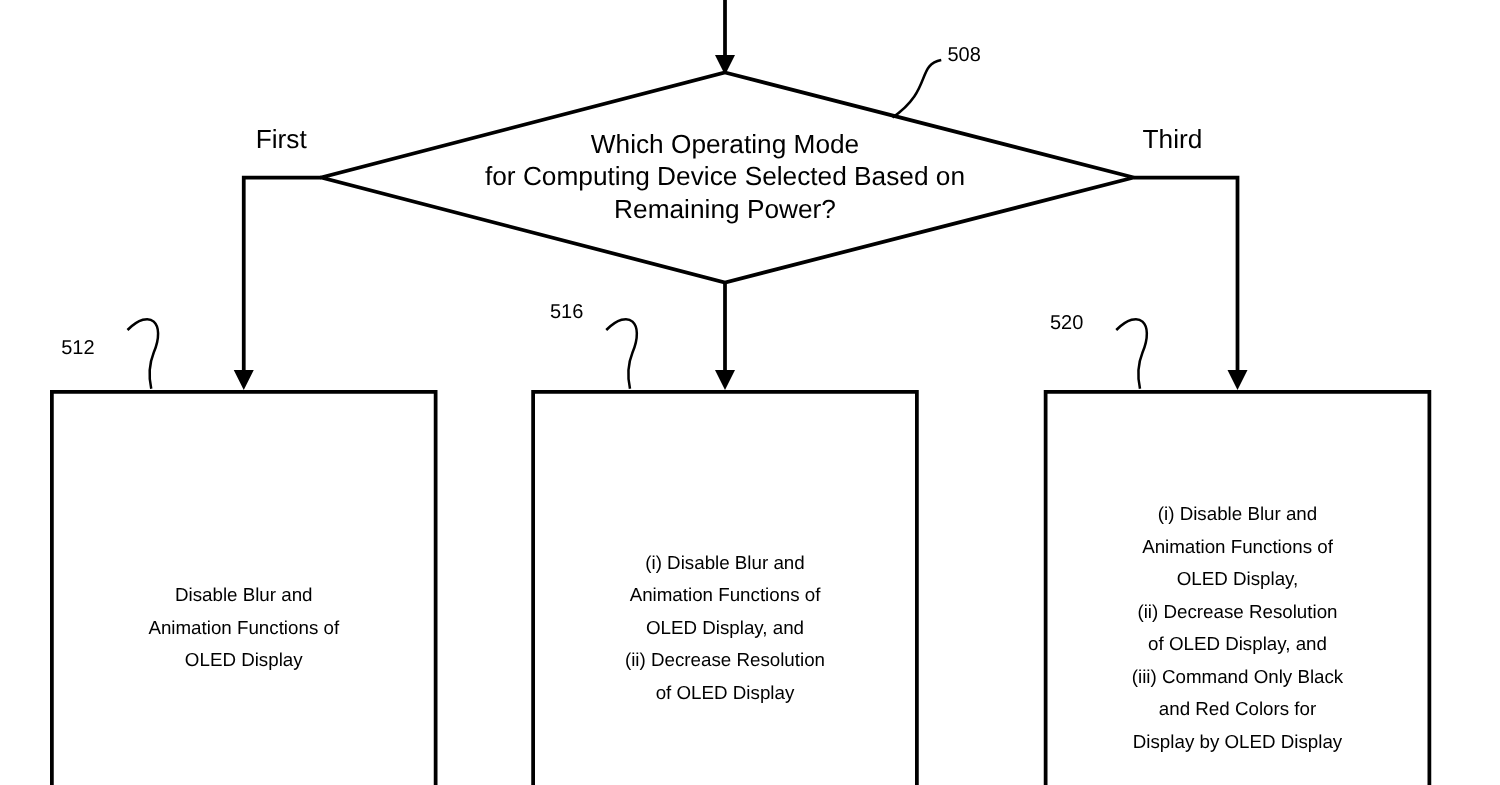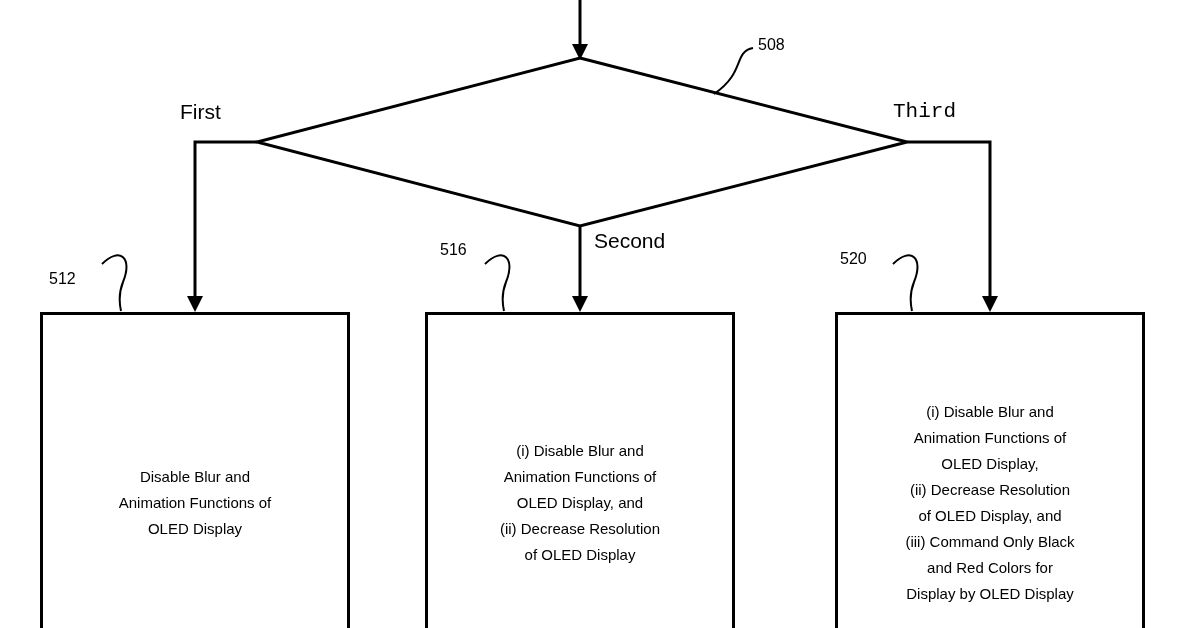--- a/index.html
+++ b/index.html
@@ -51,22 +51,22 @@
     line-height: 26px;
     text-align: center;
     white-space: pre-line;
     padding: 0 6px;
   }
   .decision-text {
     left: 360px;
     top: 103px;
     width: 440px;
   }
-  .label-first  { left: 180px; top: 99px;  width: 90px;  text-align: left; }
-  .label-third  { left: 893px; top: 99px;  width: 90px;  text-align: left; font-family: Liberation Mono, monospace; }
+  .label-first  { left: 180px; top: 99px;  width: 90px;  text-align: center; }
+  .label-third  { left: 893px; top: 99px;  width: 90px;  text-align: center; }
   .label-second { left: 594px; top: 228px; width: 120px; text-align: left; }
   .ref-508 { left: 758px; top: 33px; }
   .ref-512 { left: 49px;  top: 247px; margin-top: 20px; }
   .ref-516 { left: 440px; top: 238px; }
   .ref-520 { left: 840px; top: 247px; }
   .box-512 { left: 40px;  top: 312px; }
   .box-516 { left: 425px; top: 312px; }
   .box-520 { left: 835px; top: 312px; }
 </style>
 </head>
@@ -90,28 +90,30 @@
     <polygon points="572,296 588,296 580,312" fill="#000"></polygon>
 
     <polyline points="907,142 990,142 990,298" fill="none" stroke="#000" stroke-width="3"></polyline>
     <polygon points="982,296 998,296 990,312" fill="#000"></polygon>
 
     <path d="M 102 264 C 120 246, 133 258, 123 282 C 119 292, 119 302, 121 311" fill="none" stroke="#000" stroke-width="2"></path>
     <path d="M 485 264 C 503 246, 516 258, 506 282 C 502 292, 502 302, 504 311" fill="none" stroke="#000" stroke-width="2"></path>
     <path d="M 893 264 C 911 246, 924 258, 914 282 C 910 292, 910 302, 912 311" fill="none" stroke="#000" stroke-width="2"></path>
   </svg>
 
+  <div class="txt center decision-text">Which Operating Mode
+for Computing Device Selected Based on
+Remaining Power?</div>
 
   <div class="ref ref-508">508</div>
   <div class="ref ref-512">512</div>
   <div class="ref ref-516">516</div>
   <div class="ref ref-520">520</div>
 
   <div class="txt label-first">First</div>
-  <div class="txt label-second">Second</div>
   <div class="txt label-third">Third</div>
 
   <div class="box box-512">
     <div class="box-text">Disable Blur and
 Animation Functions of
 OLED Display</div>
   </div>
   <div class="box box-516">
     <div class="box-text">(i) Disable Blur and
 Animation Functions of

